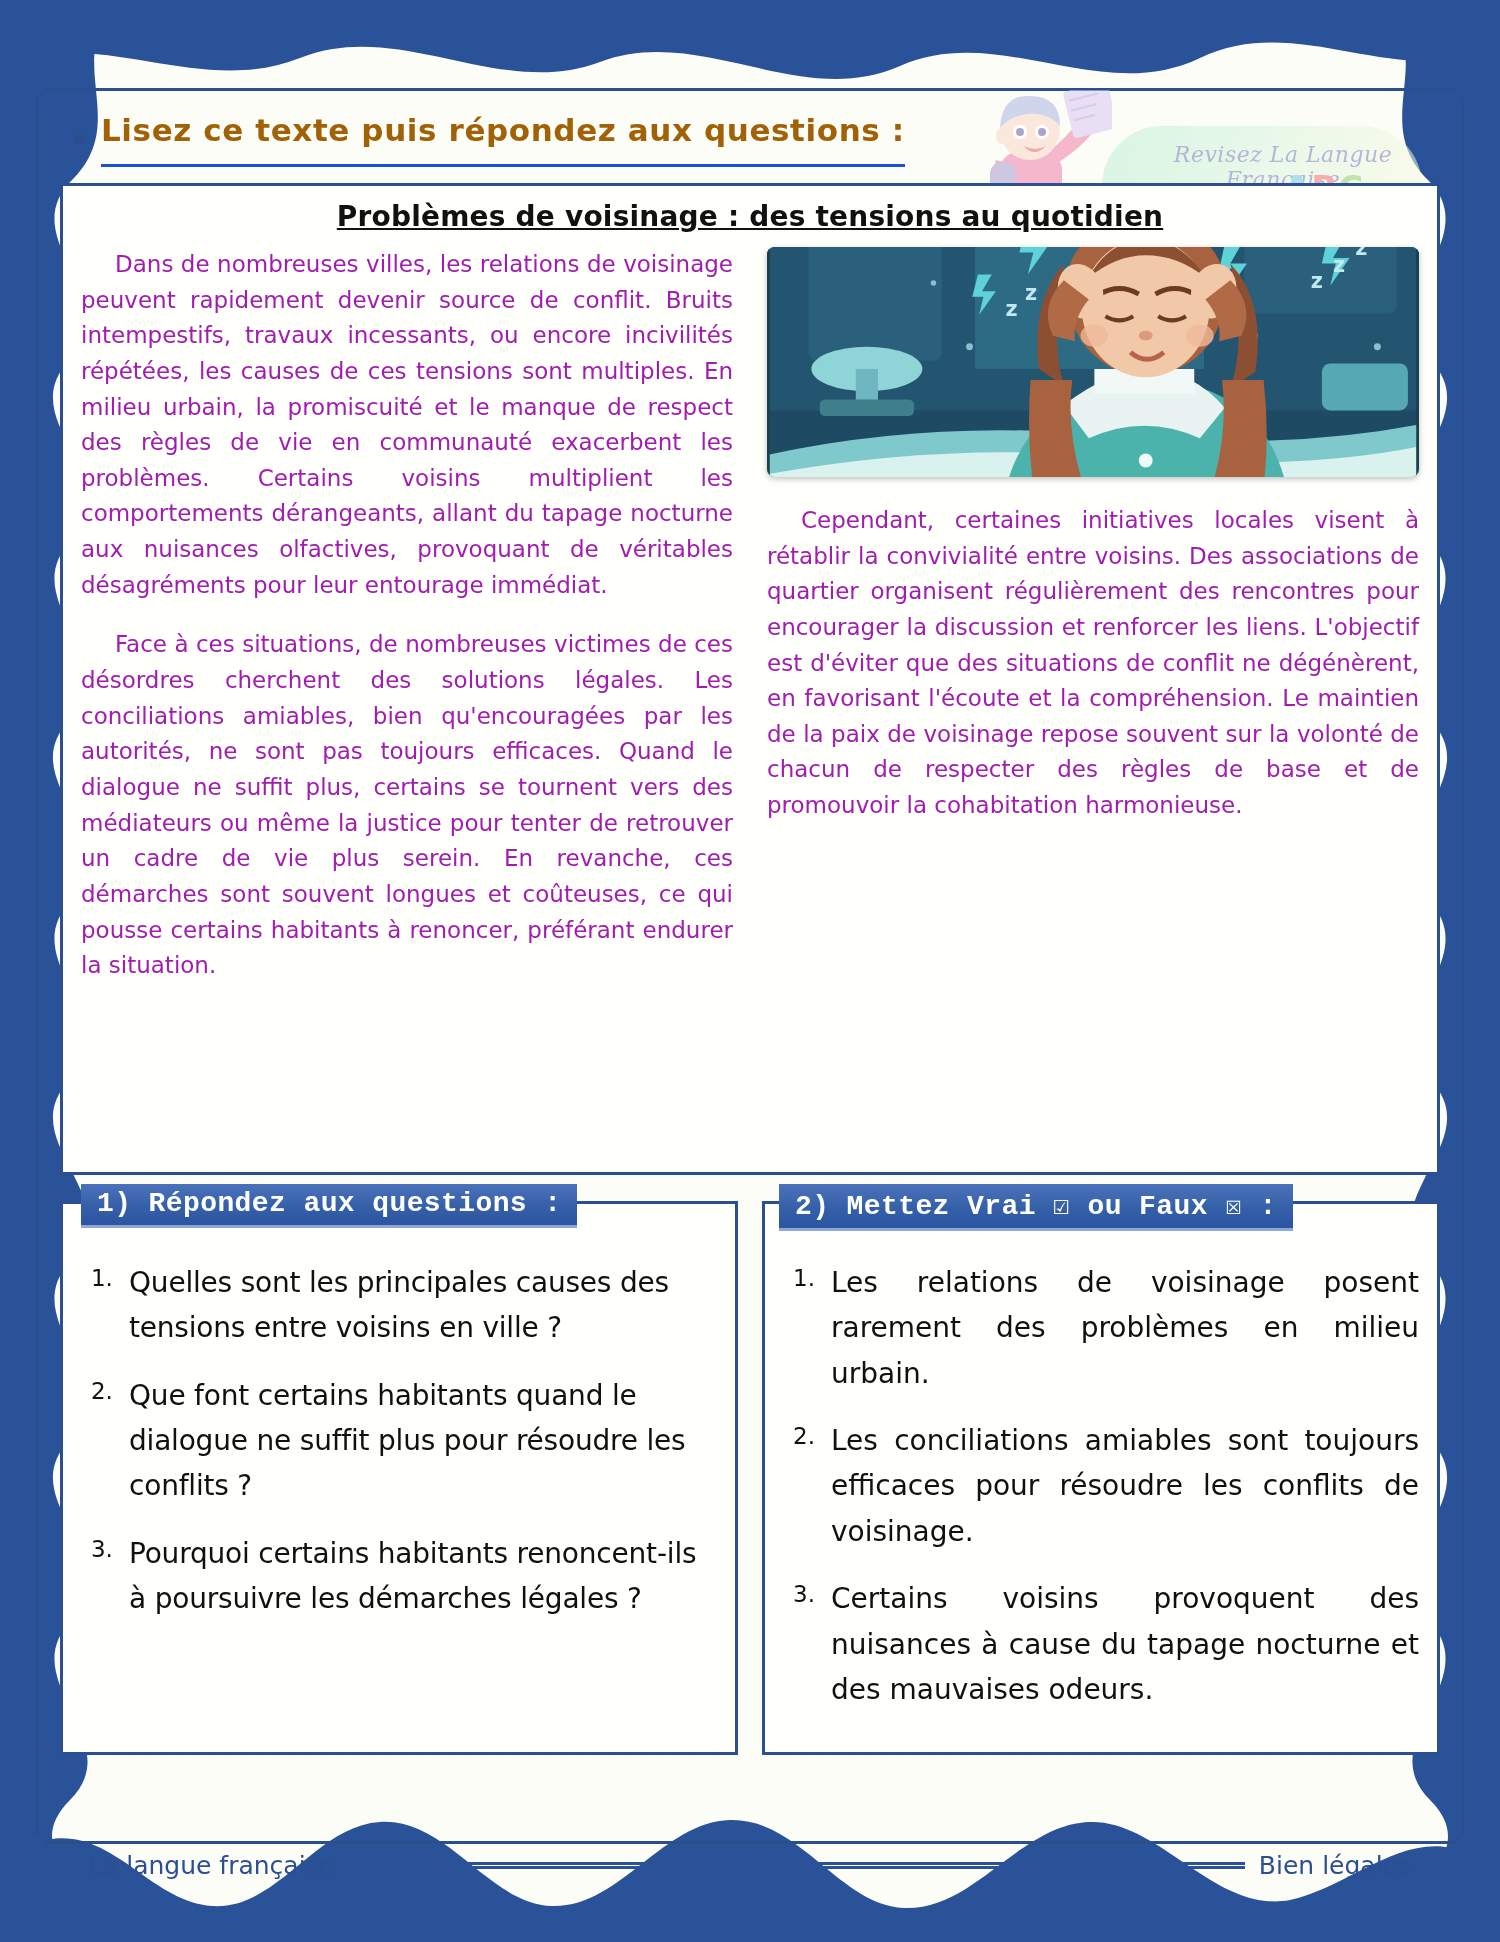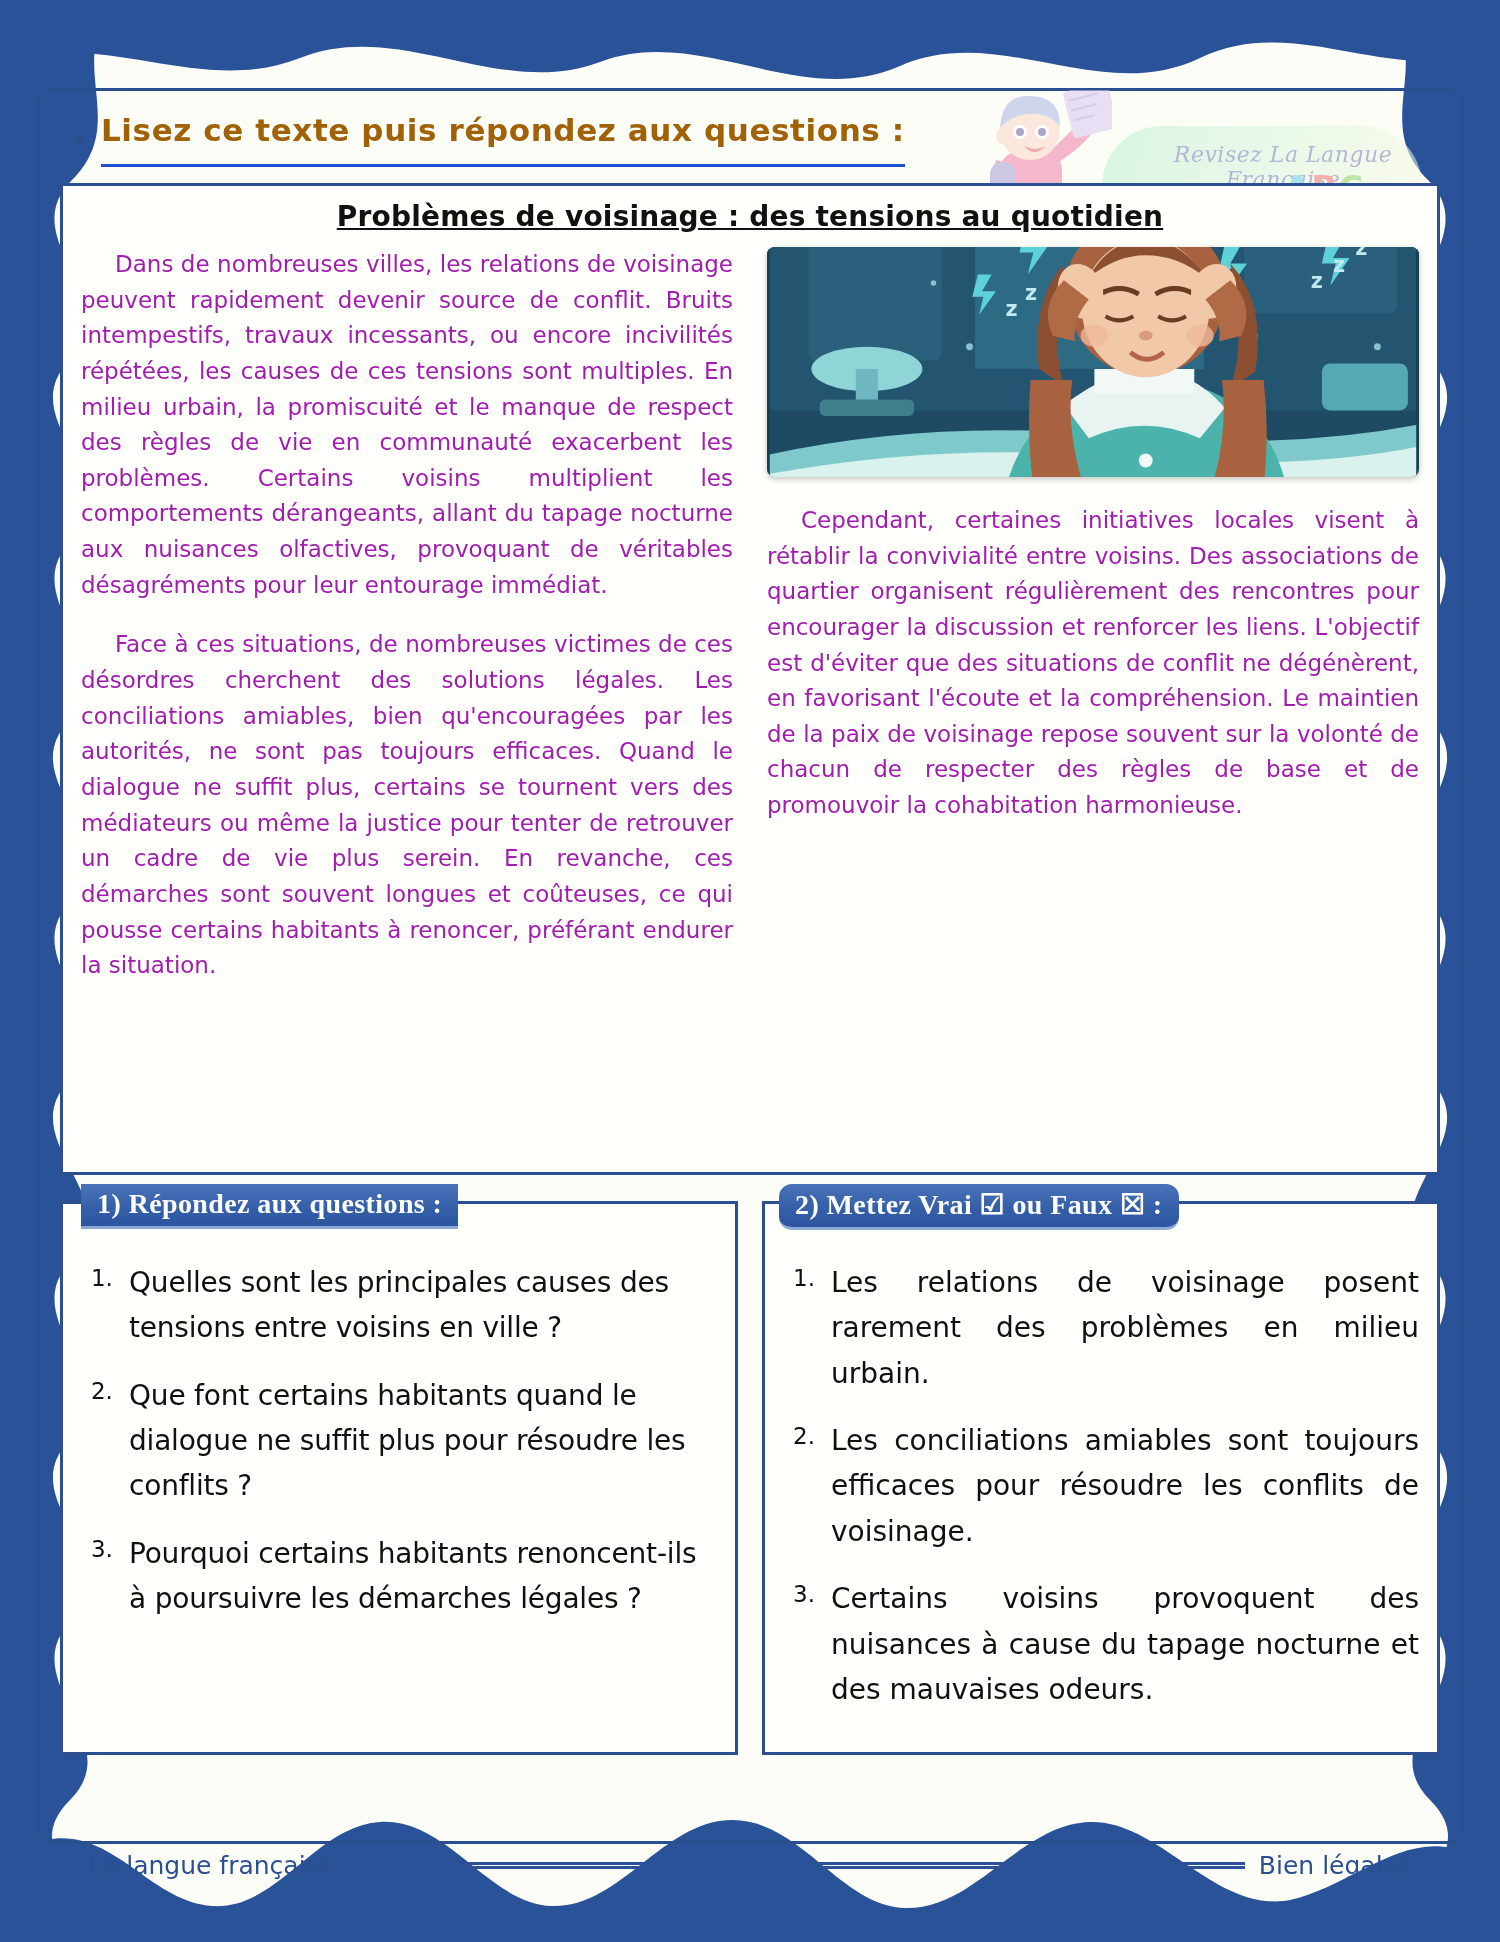--- a/index.html
+++ b/index.html
@@ -165,28 +165,28 @@
     background: #fffffc;
     position: relative;
     padding: 44px 18px 18px 18px;
     min-height: 350px;
   }
   .ex-banner {
     position: absolute;
     left: 18px; top: -20px;
     background: linear-gradient(180deg,#4a72bb 0%, #3560a8 55%, #2c54a0 100%);
     color: #fff;
-    font-family: Liberation Serif, serif;
+    font-family: Liberation Mono, monospace;
     font-size: 28px; font-weight: bold;
     letter-spacing: .4px;
     padding: 4px 16px 6px 16px;
     white-space: nowrap;
     border-bottom: 3px solid #8ca8d8;
   }
-  .ex-banner.wide { left: 14px; border-radius: 13px; }
+  .ex-banner.wide { left: 14px; }
   .ex-list {
     list-style: none;
     counter-reset: qn;
     margin-top: 12px;
   }
   .ex-list li {
     counter-increment: qn;
     position: relative;
     padding-left: 48px;
     margin-bottom: 22px;

